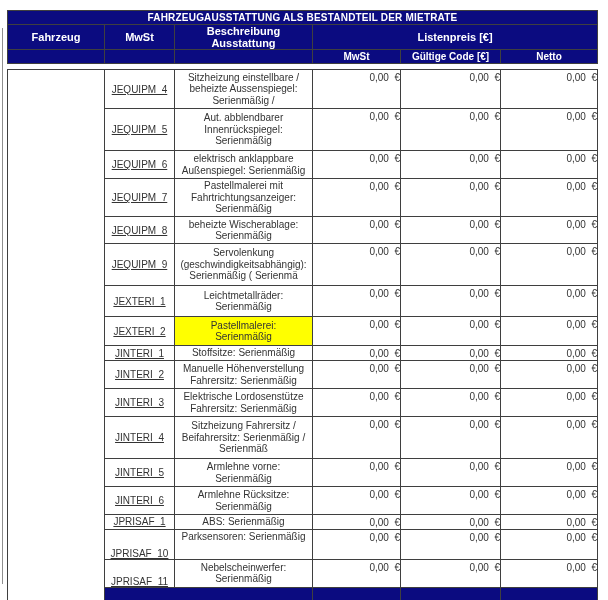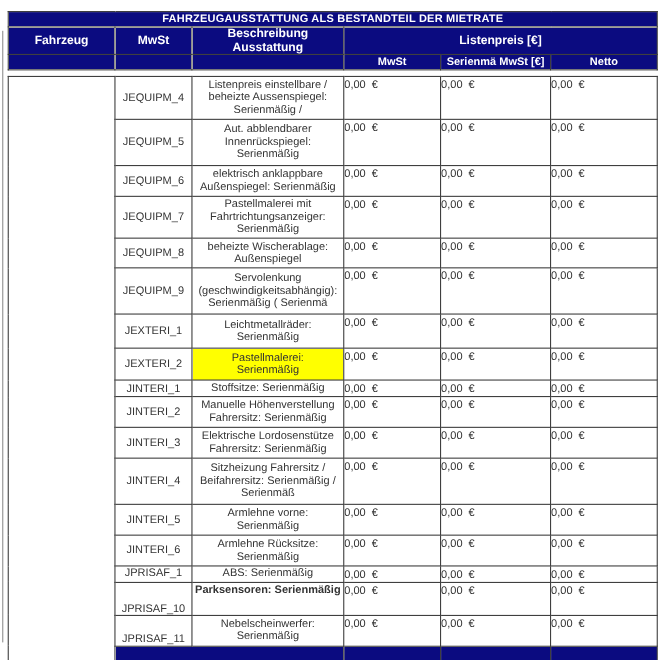--- a/index.html
+++ b/index.html
@@ -18,29 +18,29 @@
   td,th{
     border:1px solid #3f3f3f;padding:0;font-size:10px;color:#333333;
     overflow:hidden;
   }
   .navy{background:#0b0b80;color:#ffffff;font-weight:bold;text-align:center;}
   tr.title-row td{font-size:10px;letter-spacing:.2px;height:13px;}
   tr.colhead-row th{height:14px;font-size:11px;margin-top:19px;}
   tr.subhead-row td,tr.subhead-row th{height:13px;font-size:10px;}
   tr.spacer-row td{border:none;height:5px;background:#ffffff;}
   td.fahrzeug-cell{background:#ffffff;}
-  td.code-cell{text-align:center;vertical-align:middle;}
+  td.code-cell{text-align:center;vertical-align:middle;text-decoration:underline;}
   td.desc-cell{
     text-align:center;vertical-align:middle;white-space:pre-line;
     line-height:11.5px;padding:1px 0;
   }
-  td.price-cell{text-align:left;vertical-align:top;padding-top:2px;white-space:pre;}
+  td.price-cell{text-align:right;vertical-align:top;padding-top:2px;white-space:pre;}
   td.hl{background:#ffff00;}
   td.vbottom{vertical-align:bottom;text-align:center;}
-  td.vtop{vertical-align:top;font-weight:bold;}
+  td.vtop{vertical-align:top;}
   tr.footer-row td{height:13px;}
   tr.footer-row td.wdiv{border-left:1px solid #ffffff;}
 </style>
 </head>
 <body>
 
 <div class="page-edge"></div>
 
 <table class="equip">
   <colgroup>
@@ -62,32 +62,32 @@
     <th class="navy">MwSt</th>
     <th class="navy">Beschreibung Ausstattung</th>
     <th class="navy" colspan="3">Listenpreis [€]</th>
   </tr>
 
   <tr class="subhead-row">
     <td class="navy"></td>
     <td class="navy"></td>
     <td class="navy"></td>
     <th class="navy">MwSt</th>
-    <th class="navy">Serienmä MwSt [€]</th>
+    <th class="navy">Gültige Code [€]</th>
     <th class="navy">Netto</th>
   </tr>
 
   <tr class="spacer-row">
     <td colspan="6"></td>
   </tr>
 
   <tr style="height:39px">
     <td class="fahrzeug-cell" rowspan="18"></td>
     <td class="code-cell">JEQUIPM_4</td>
-    <td class="desc-cell">Listenpreis einstellbare /
+    <td class="desc-cell">Sitzheizung einstellbare /
 beheizte Aussenspiegel:
 Serienmäßig /</td>
     <td class="price-cell">0,00  €</td>
     <td class="price-cell">0,00  €</td>
     <td class="price-cell">0,00  €</td>
   </tr>
   <tr style="height:42px">
     <td class="code-cell">JEQUIPM_5</td>
     <td class="desc-cell">Aut. abblendbarer
 Innenrückspiegel:
@@ -109,21 +109,21 @@
     <td class="desc-cell">Pastellmalerei mit
 Fahrtrichtungsanzeiger:
 Serienmäßig</td>
     <td class="price-cell">0,00  €</td>
     <td class="price-cell">0,00  €</td>
     <td class="price-cell">0,00  €</td>
   </tr>
   <tr style="height:27px">
     <td class="code-cell">JEQUIPM_8</td>
     <td class="desc-cell">beheizte Wischerablage:
-Außenspiegel</td>
+Serienmäßig</td>
     <td class="price-cell">0,00  €</td>
     <td class="price-cell">0,00  €</td>
     <td class="price-cell">0,00  €</td>
   </tr>
   <tr style="height:42px">
     <td class="code-cell">JEQUIPM_9</td>
     <td class="desc-cell">Servolenkung
 (geschwindigkeitsabhängig):
 Serienmäßig ( Serienmä</td>
     <td class="price-cell">0,00  €</td>

